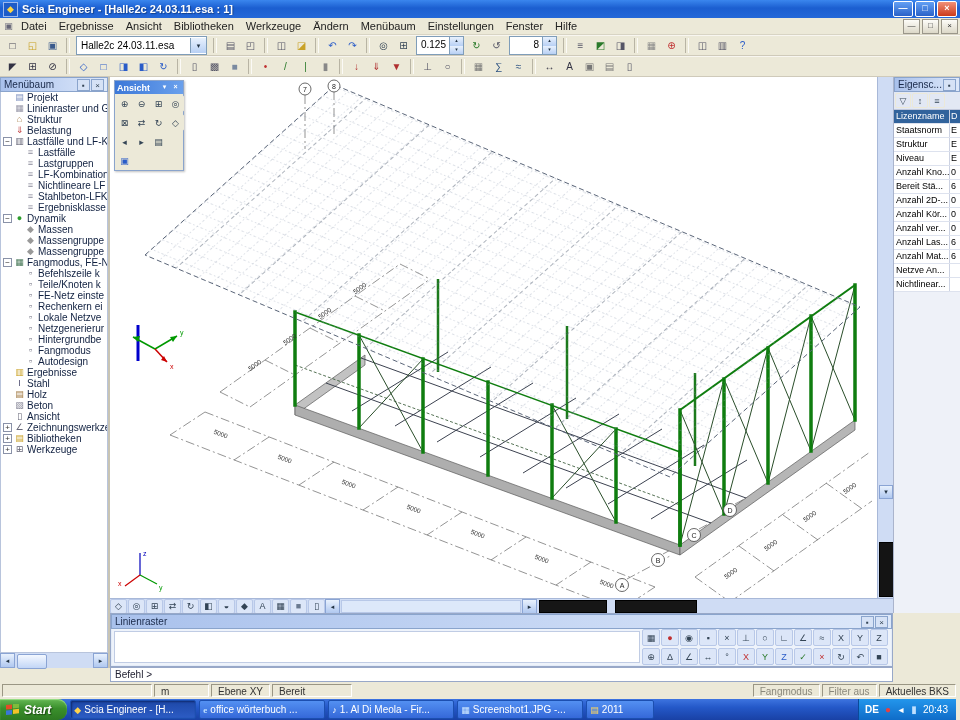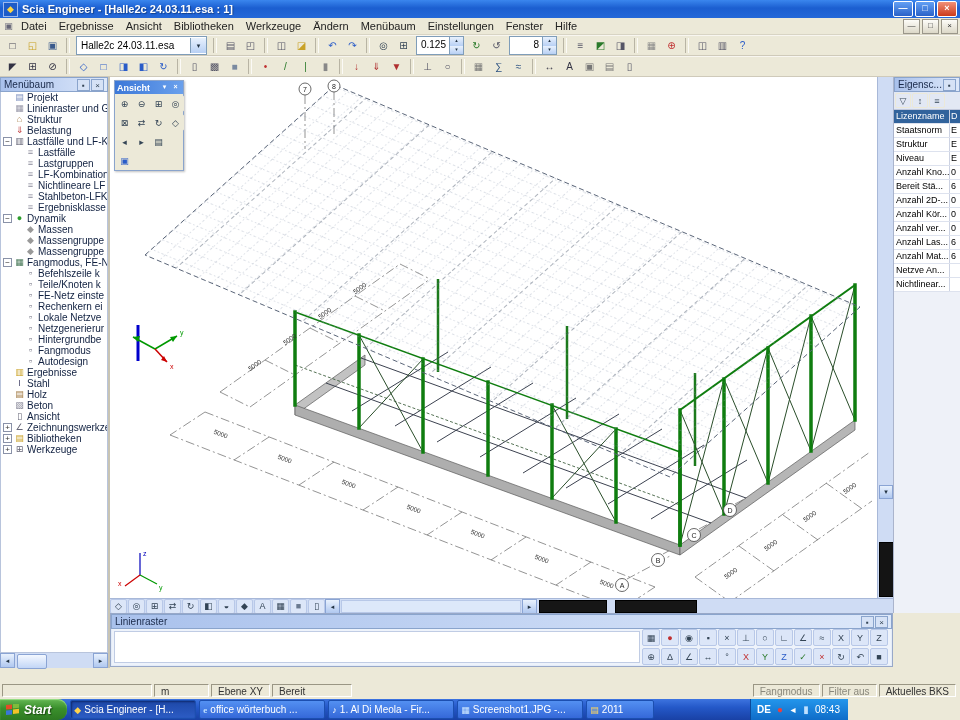--- a/index.html
+++ b/index.html
@@ -95,21 +95,21 @@
   #cmdline{position:absolute;left:110px;top:667px;width:783px;height:15px;background:#fff;border:1px solid #98a8c8;box-sizing:border-box;font-size:10px;line-height:13px;padding-left:4px;color:#223;}
 
   
   #status{position:absolute;left:0;top:682px;width:960px;height:17px;background:#ece9d8;display:flex;align-items:center;font-size:10px;color:#333;padding:0 2px;box-sizing:border-box;}
   .seg{border:1px solid;border-color:#9a9684 #fff #fff #9a9684;height:13px;line-height:13px;padding:0 6px;margin-right:2px;white-space:nowrap;box-sizing:border-box;}
   .seg.dim{color:#8a887c;}
   .seg.blank{width:150px;}
   .seg.grow{flex:1;border:none;}
 
   
-  #taskbar{position:absolute;left:0;top:699px;width:848px;height:21px;background:linear-gradient(#3d74e0,#2458c8 40%,#1941a5);display:flex;align-items:center;}
+  #taskbar{position:absolute;left:0;top:699px;width:956px;height:21px;background:linear-gradient(#3d74e0,#2458c8 40%,#1941a5);display:flex;align-items:center;}
   #startbtn{height:21px;padding:0 16px 0 6px;background:linear-gradient(#65b854,#3a8f2c 45%,#2e7a22);border-radius:0 9px 9px 0;display:flex;align-items:center;gap:4px;color:#fff;font-size:12px;font-weight:bold;font-style:italic;text-shadow:1px 1px 1px #1a4a10;box-shadow:inset 0 1px 1px #9ae088;}
   .task{width:118px;height:17px;margin-left:3px;background:linear-gradient(#5390f2,#3568d8);border:1px solid #1c4fb0;border-radius:2px;color:#fff;font-size:10px;display:flex;align-items:center;padding:0 3px;gap:3px;overflow:hidden;white-space:nowrap;flex:none;}
   .task.active{background:linear-gradient(#1e48a8,#2c5cc4);box-shadow:inset 1px 1px 2px #102a70;}
   .task .tico{font-size:9px;flex:none;}
   .tg0{color:#ffd34e;} .tg1{color:#bfe0ff;font-family:"Liberation Serif",serif;font-weight:bold;} .tg2{color:#fff;} .tg3{color:#cfe8ff;} .tg4{color:#ffd860;}
   .task.short{width:60px;}
   .tbspacer{flex:1;}
   #tray{height:21px;background:linear-gradient(#2396ec,#0f6cc8);border-left:1px solid #0a4a9a;display:flex;align-items:center;color:#fff;font-size:10px;padding:0 8px 0 6px;gap:3px;}
   #tray .tbi{background:transparent;border:none;width:12px;color:#fff;}
   .flag{width:14px;height:12px;flex:none;}
@@ -759,20 +759,23 @@
             <span class="tbi" style="color: rgb(42, 92, 200);">Z</span>
             <span class="tbi" style="color: rgb(42, 122, 42);">✓</span>
             <span class="tbi" style="color: rgb(192, 48, 48);">×</span>
             <span class="tbi" style="color: rgb(51, 68, 85);">↻</span>
             <span class="tbi" style="color: rgb(51, 68, 85);">↶</span>
             <span class="tbi" style="color: rgb(51, 68, 85);">■</span>
           </div>
       </div>
     </div>
   </div>
+  <div id="cmdline">
+    <span>Befehl &gt;</span>
+  </div>
 
   <div id="status">
     <span class="seg blank"></span>
     <span class="seg" style="width:55px;">m</span>
     <span class="seg">Ebene XY</span>
     <span class="seg" style="width:80px;">Bereit</span>
     <span class="seg grow"></span>
     <span class="seg dim">Fangmodus</span>
     <span class="seg dim">Filter aus</span>
     <span class="seg">Aktuelles BKS</span>
@@ -809,17 +812,17 @@
       <span>2011</span>
     </div>
     <div class="tbspacer"></div>
     <div id="tray">
       <span style="font-weight:bold;">DE</span>
       <span class="ig">
           <span class="tbi" style="color: rgb(232, 64, 64);">●</span>
           <span class="tbi" style="color: rgb(255, 255, 255);">◂</span>
           <span class="tbi" style="color: rgb(191, 224, 255);">▮</span>
         </span>
-      <span>08:43</span>
+      <span>20:43</span>
     </div>
   </div>
 
 </div>
 
 </body></html>

